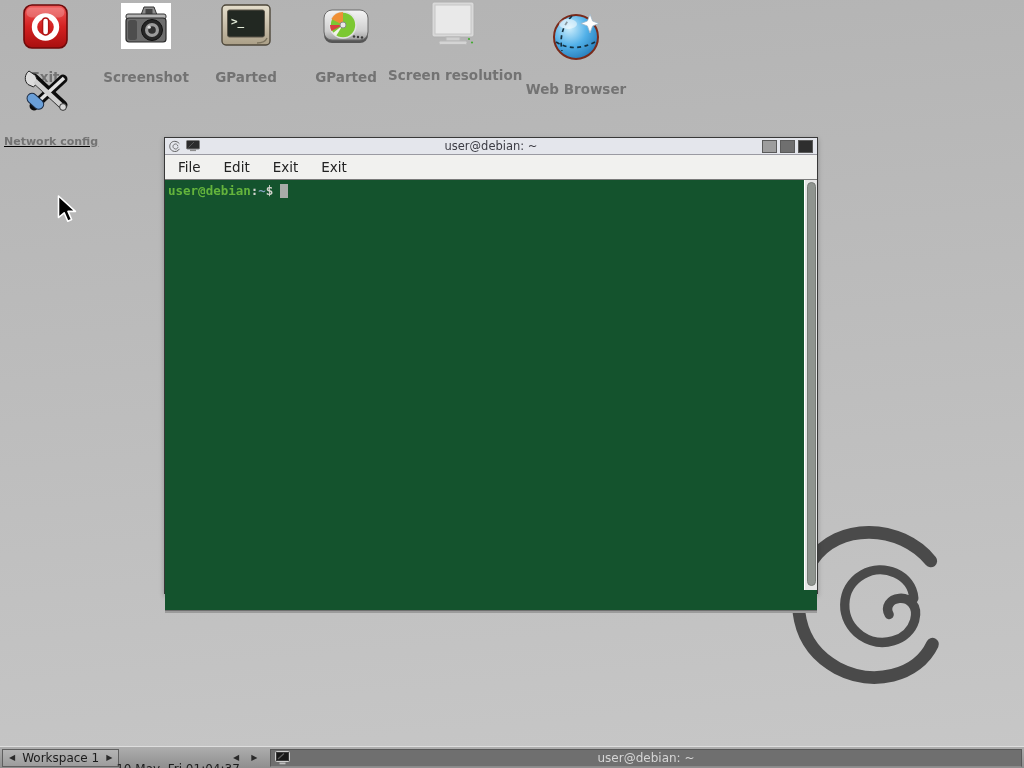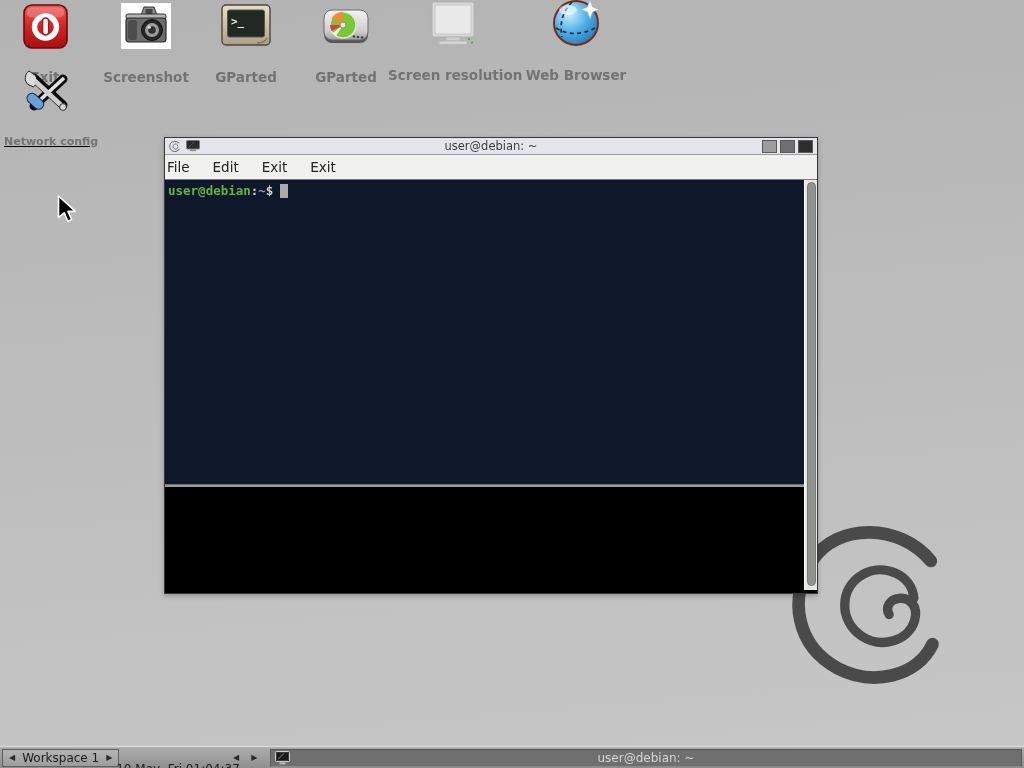--- a/index.html
+++ b/index.html
@@ -35,27 +35,27 @@
     font-size:11.5px; color:#3c3c44;
   }
   #tb-buttons { margin-left:auto; display:flex; gap:3px; z-index:2; }
   .tb-btn { width:15px; height:13px; border:1px solid #5a5a5a; }
   .tb-btn.min { background:#9d9d9d; }
   .tb-btn.max { background:#6f6f6f; }
   .tb-btn.close { background:#2e2e2e; }
 
   #menubar {
     height:25px; background:#f1f1ef; border-bottom:1px solid #7a7a7a;
-    display:flex; align-items:center; 
+    display:flex; align-items:center; padding-left:11px;
     font-size:13.5px; color:#222;
   }
   .menu-item { margin-right:19px; padding:2px 2px; }
 
   #term-content {
-    position:relative; height:304px; background:#0f172a;
+    position:relative; height:430px; background:#14532d;
     font-family:"DejaVu Sans Mono", monospace; font-size:12.5px; font-weight:bold;
   }
   #prompt-line { padding:3px 0 0 3px; white-space:pre; }
   .p-user { color:#64b43c; }
   .p-plain { color:#d3d3cd; }
   .p-path { color:#87a5c3; }
   #term-cursor {
     display:inline-block; width:8px; height:14px; background:#a9aca9;
     vertical-align:text-bottom; margin-left:7px;
   }
@@ -199,21 +199,21 @@
       <rect x="7" y="4" width="36" height="29" fill="#e9e9e9" stroke="#c6c6c6"></rect>
       <rect x="18" y="36" width="14" height="4" fill="#cfcfcf" stroke="#b8b8b8"></rect>
       <rect x="11" y="40" width="28" height="3.5" rx="1.5" fill="#d4d4d4" stroke="#b8b8b8"></rect>
       <circle cx="41" cy="38" r="1.1" fill="#44aa33"></circle>
       <circle cx="44" cy="41.5" r="1.1" fill="#44aa33"></circle>
     </svg>
   </div>
   <div class="di-label">Screen resolution</div>
 </div>
 
-<div class="desk-icon" style="left:523px;top:0px;width:106px;">
+<div class="desk-icon" style="left:523px;top:14px;width:106px;">
   <div class="di-img">
     <svg width="50" height="50" viewBox="0 0 50 50">
       <defs>
           <radialGradient id="gGlobe" cx="0.35" cy="0.3" r="0.9">
         <stop offset="0" stop-color="#cdeefc"></stop>
             <stop offset="0.45" stop-color="#51b0e8"></stop>
             <stop offset="1" stop-color="#1567a6"></stop>
       </radialGradient>
         </defs>
       <circle cx="25" cy="26" r="22" fill="url(#gGlobe)" stroke="#7a2a1a" stroke-width="2"></circle>

